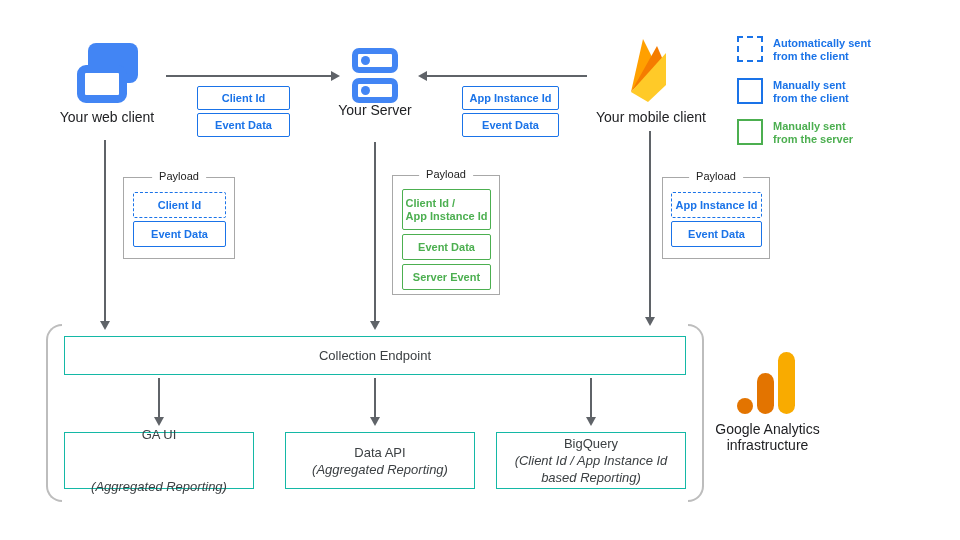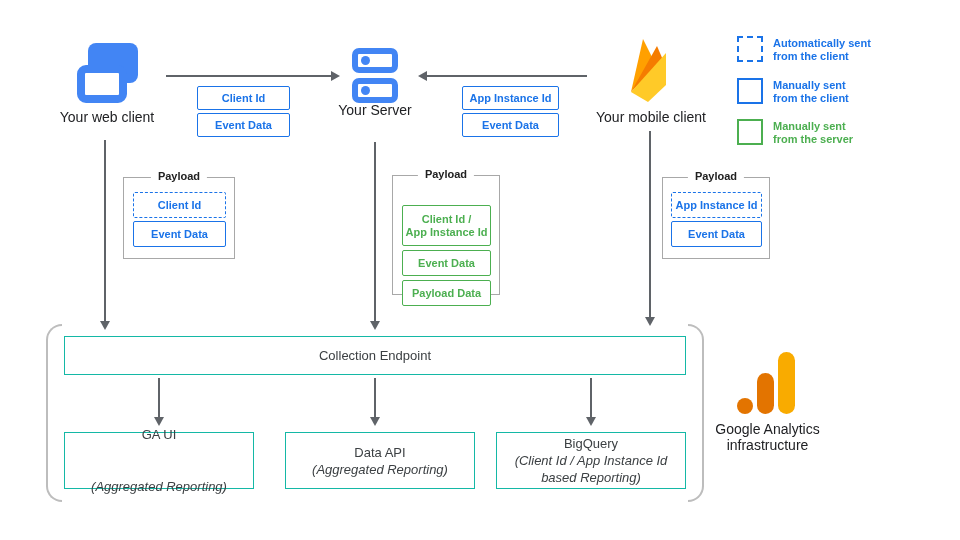--- a/index.html
+++ b/index.html
@@ -26,26 +26,26 @@
   .arr-v::after{content:"";position:absolute;bottom:-8px;left:-4px;border-left:5px solid transparent;border-right:5px solid transparent;border-top:9px solid #5F6368;}
   .arr-h{position:absolute;height:2px;background:#5F6368;}
   .arr-h.right::after{content:"";position:absolute;right:-8px;top:-4px;border-top:5px solid transparent;border-bottom:5px solid transparent;border-left:9px solid #5F6368;}
   .arr-h.left::before{content:"";position:absolute;left:-8px;top:-4px;border-top:5px solid transparent;border-bottom:5px solid transparent;border-right:9px solid #5F6368;}
 
   
   .tagbox{position:absolute;background:#fff;border:1.5px solid #1A73E8;border-radius:2px;
     display:flex;align-items:center;justify-content:center;
     font-size:11px;font-weight:700;color:#1A73E8;box-sizing:border-box;}
   .tagbox.dashed{border-style:dashed;}
-  .tagbox.green{border-color:#4CAF50;color:#4CAF50;text-align:center;line-height:13px;margin-top:16px;}
+  .tagbox.green{border-color:#4CAF50;color:#4CAF50;text-align:left;line-height:13px;}
 
   
   .payload{position:absolute;border:1px solid #A8A8A8;background:#fff;box-sizing:border-box;}
   .payload-title{position:absolute;top:-8px;left:50%;transform:translateX(-50%);
-    background:#fff;padding:0 7px;font-size:11px;font-weight:700;color:#212121;white-space:nowrap;}
+    background:#fff;padding:0 7px;font-size:11px;font-weight:400;color:#212121;white-space:nowrap;}
 
   
   .legend-swatch{position:absolute;width:26px;height:26px;background:#fff;box-sizing:border-box;}
   .legend-text{position:absolute;font-size:11px;font-weight:600;line-height:13px;}
 
   
   .graybox{position:absolute;background:#fff;border:1px solid #14b8a6;box-sizing:border-box;
     display:flex;flex-direction:column;align-items:center;justify-content:center;
     font-size:13px;color:#3C4043;text-align:center;line-height:17px;}
   .graybox .sub{font-style:italic;}
@@ -116,21 +116,21 @@
     <span class="payload-title">Payload</span>
     <div class="tagbox dashed" style="left:9px;top:14px;width:93px;height:26px;">Client Id</div>
     <div class="tagbox" style="left:9px;top:43px;width:93px;height:26px;">Event Data</div>
   </div>
 
   <div class="payload" style="left:392px;top:175px;width:108px;height:120px;">
     <span class="payload-title">Payload</span>
     <div class="tagbox green ml" style="left:9px;top:13px;width:89px;height:41px;">Client Id /
 App Instance Id</div>
     <div class="tagbox green" style="left:9px;top:58px;width:89px;height:26px;">Event Data</div>
-    <div class="tagbox green" style="left:9px;top:88px;width:89px;height:26px;">Payload Data</div>
+    <div class="tagbox green" style="left:9px;top:88px;width:89px;height:26px;">Server Event</div>
   </div>
 
   <div class="payload" style="left:662px;top:177px;width:108px;height:82px;">
     <span class="payload-title">Payload</span>
     <div class="tagbox dashed" style="left:8px;top:14px;width:91px;height:26px;">App Instance Id</div>
     <div class="tagbox" style="left:8px;top:43px;width:91px;height:26px;">Event Data</div>
   </div>
 
   <div class="bracket left" style="left:46px;top:324px;"></div>
   <div class="bracket right" style="left:688px;top:324px;"></div>

